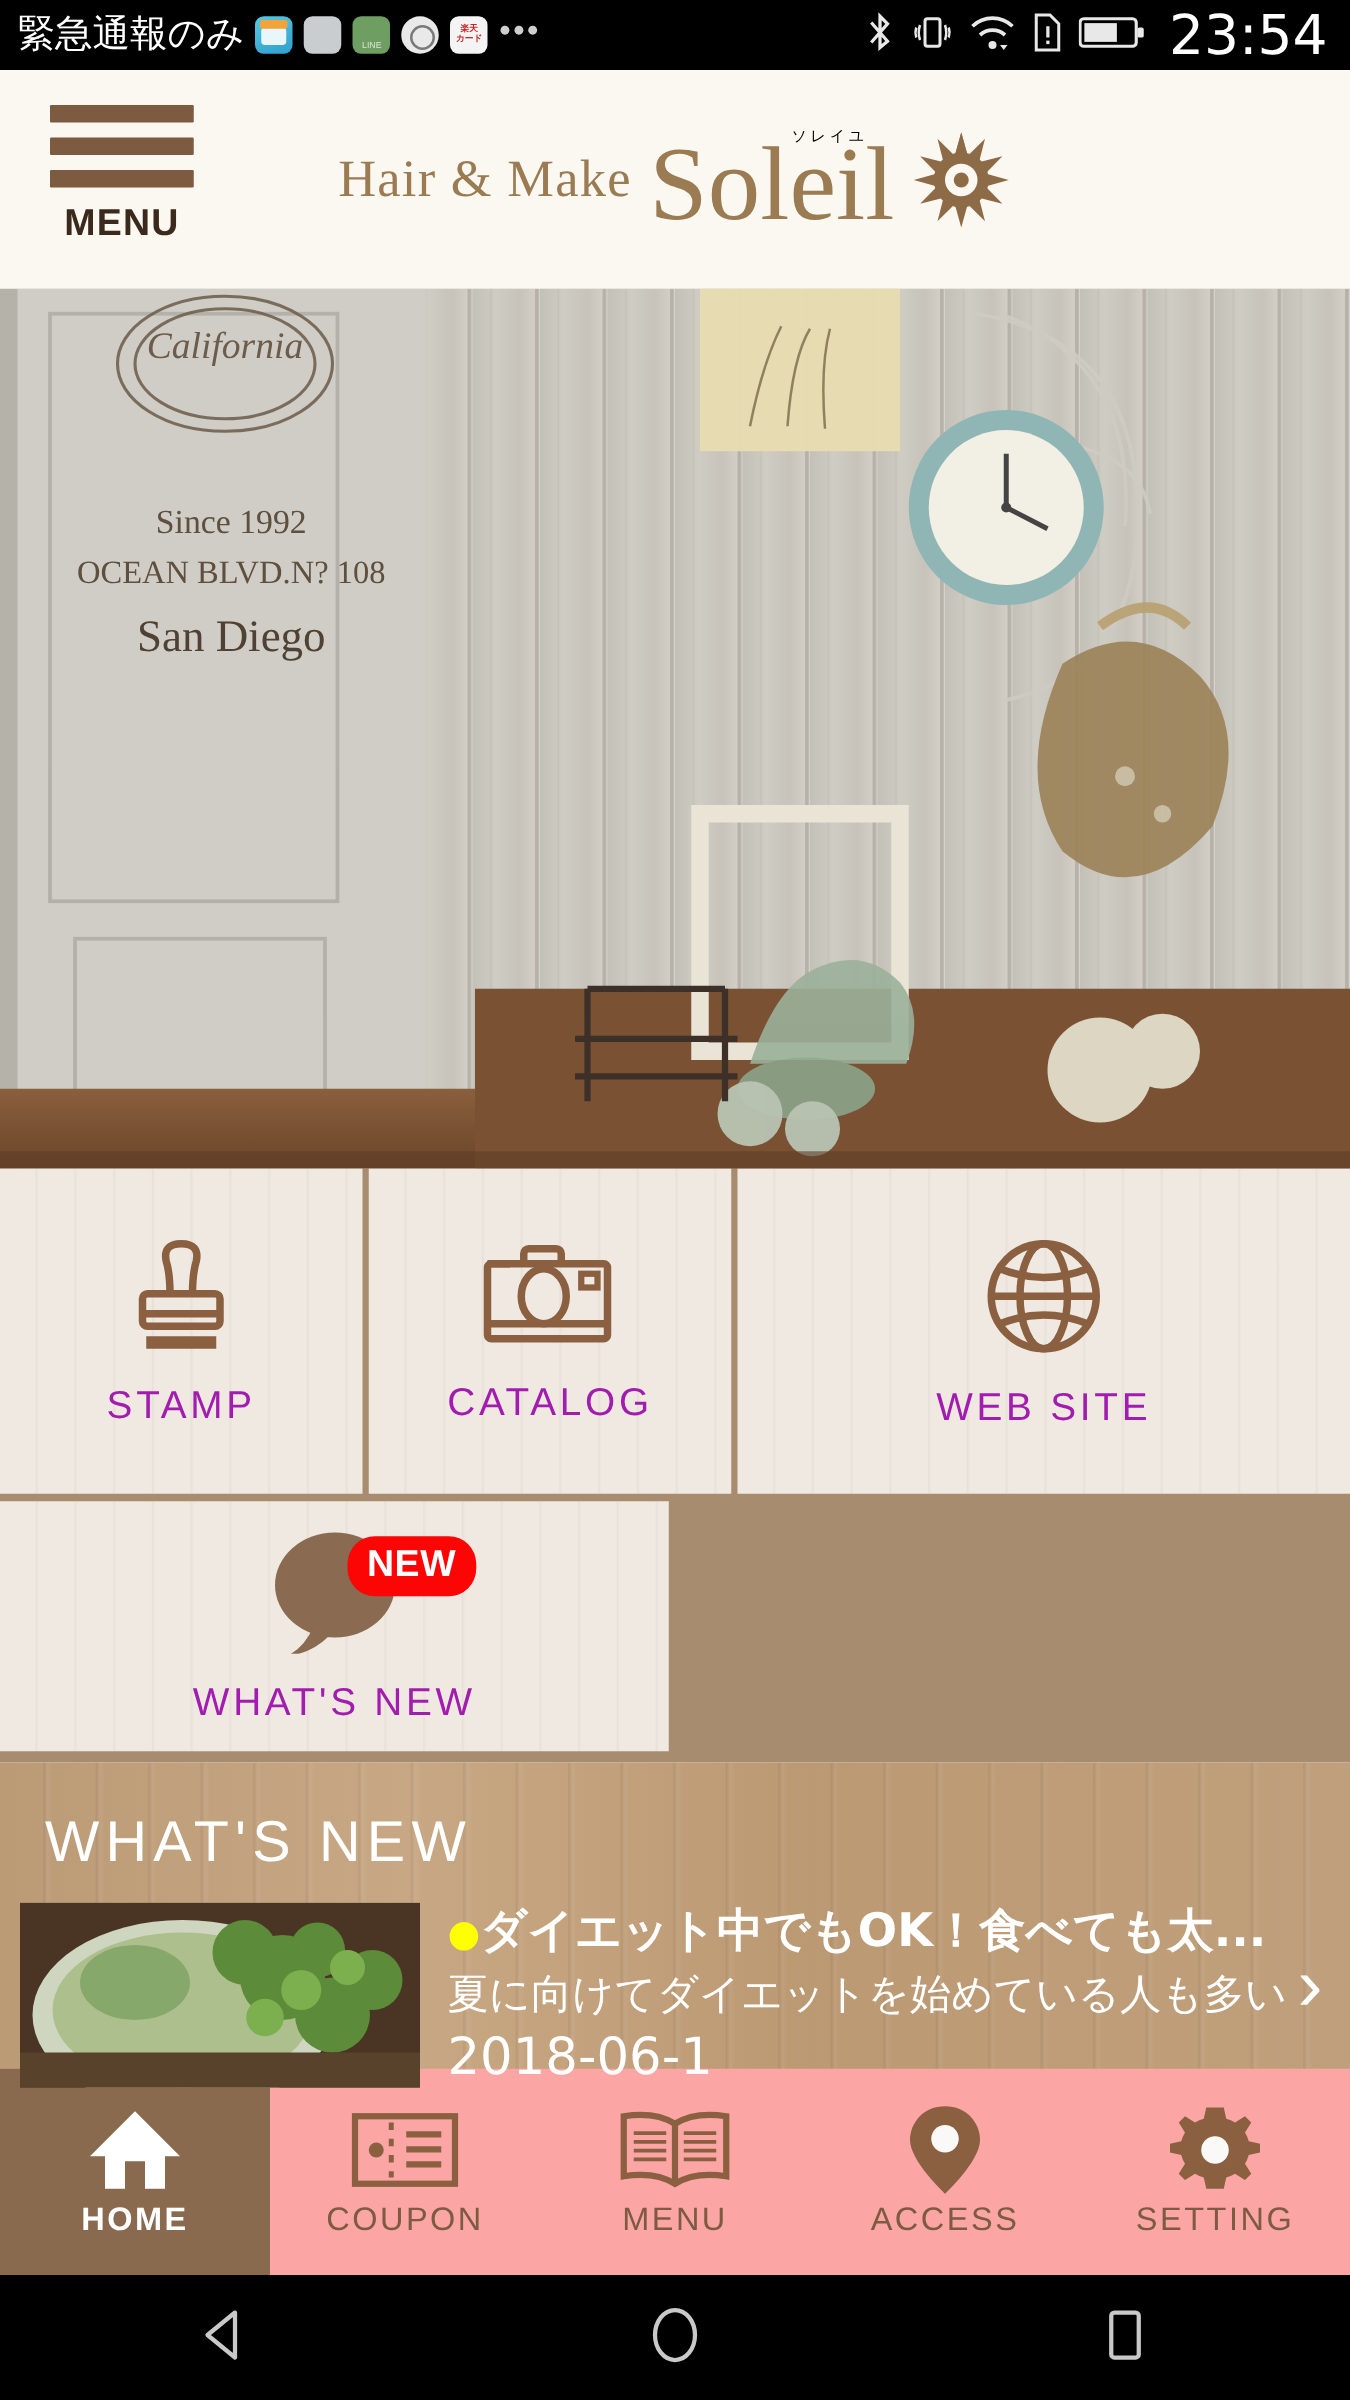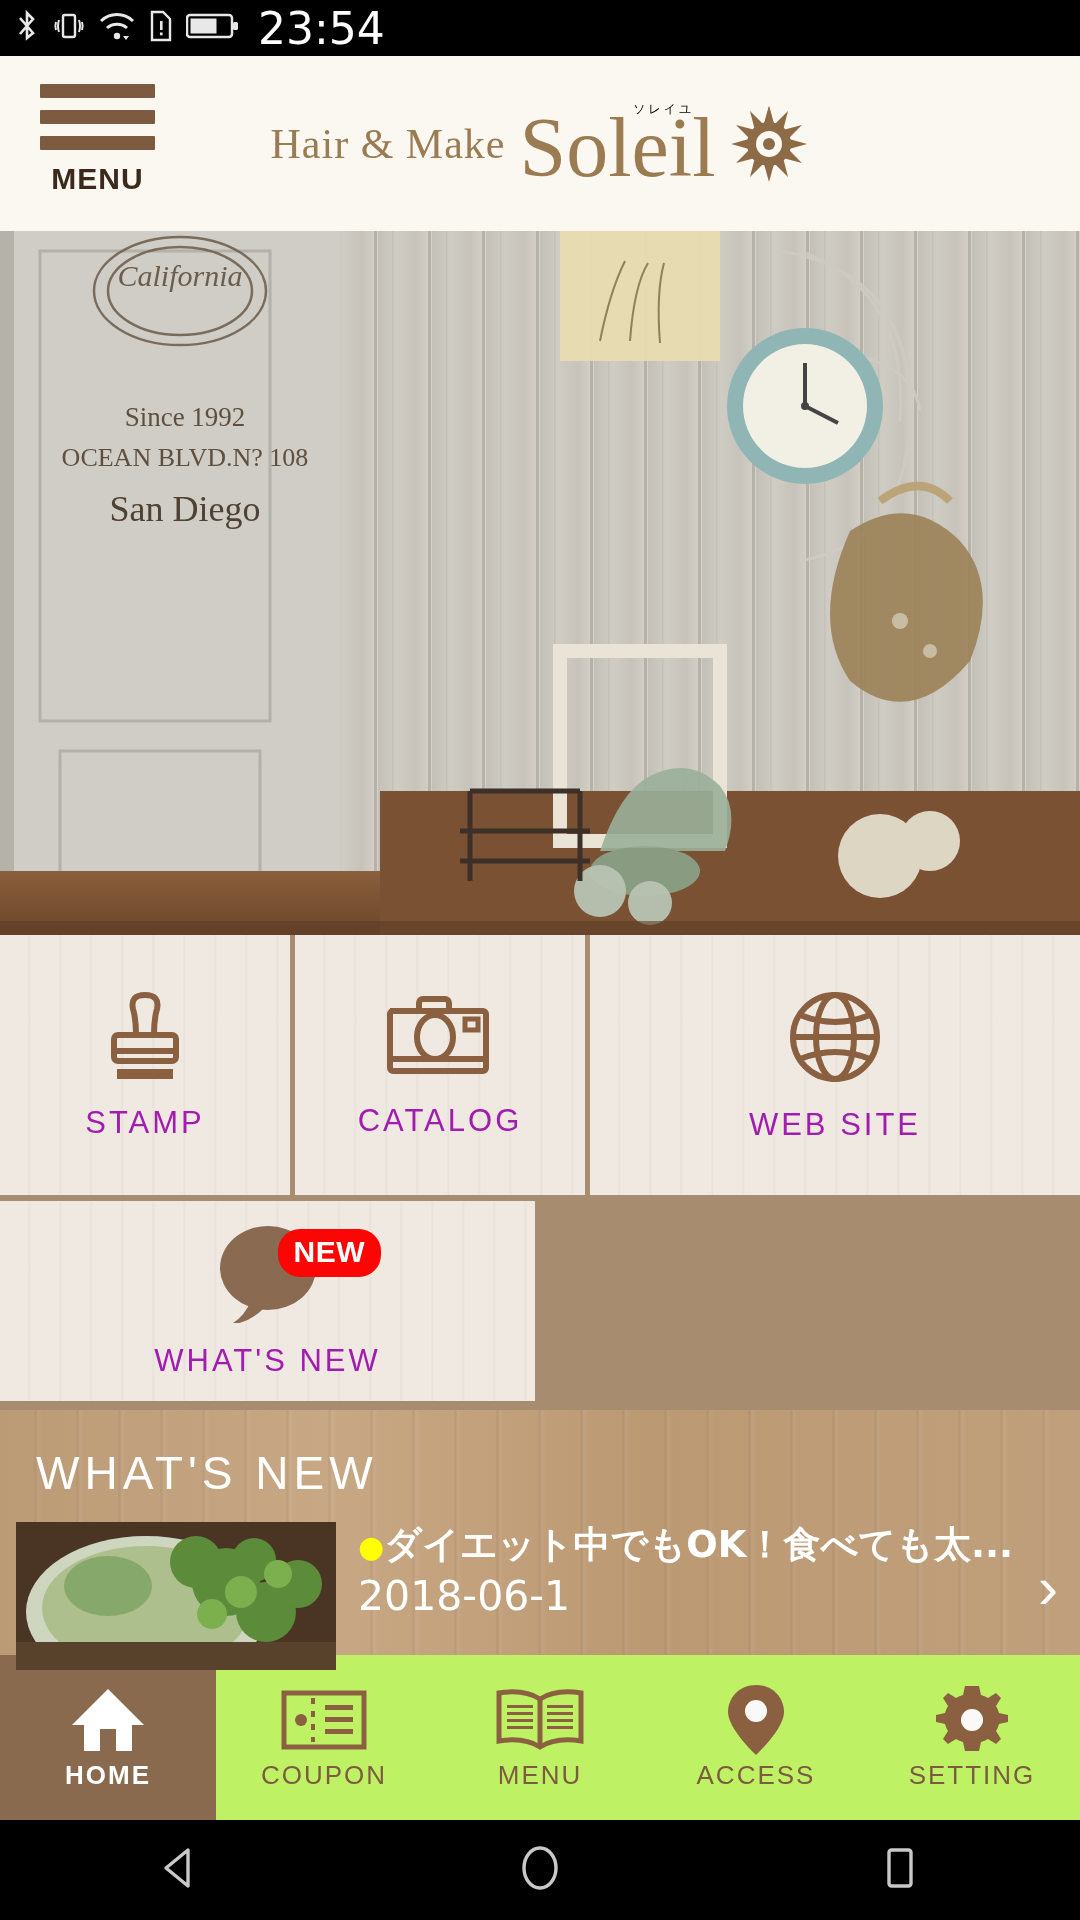--- a/index.html
+++ b/index.html
@@ -109,40 +109,53 @@
   .dot{ color:#ffff00; font-size:30px; }
   .news-body{ font-size:33px; white-space:nowrap; overflow:hidden; margin-top:6px;
      font-family:"DejaVu Sans", sans-serif; line-height:1.3;}
   .news-date{ font-size:41px; margin-top:4px; font-family:"DejaVu Sans", sans-serif;}
   .news-arrow{ position:absolute; z-index:3; right:22px; top:148px; color:#fff;
      font-size:60px; line-height:1; font-family:"Liberation Sans", sans-serif;
      font-weight:300;}
 
   
   .tabbar{ position:absolute; top:1655px; left:0; width:1080px; height:165px;
-     background:#bef264; display:flex; }
+     background:#fca5a5; display:flex; }
   .tab{ flex:1; display:flex; flex-direction:column; align-items:center;
      justify-content:center; cursor:pointer; position:relative; }
   .tab.active{ background:#8a6a4e; }
   .tab .tico{ height:72px; display:flex; align-items:center; justify-content:center;}
   .tab .tlbl{ font-size:26px; color:#7d5b41; letter-spacing:2px; margin-top:4px;
      font-family:"Liberation Sans", sans-serif;}
   .tab.active .tlbl{ color:#ffffff; font-weight:bold;}
 
   
   .androidnav{ position:absolute; top:1820px; left:0; width:1080px; height:100px;
      background:#000; display:flex; align-items:center; justify-content:space-around;}
   .androidnav div{ cursor:pointer; }
 </style>
 </head>
 <body>
 
 <div class="phone">
 
   <div class="statusbar">
+    <div class="sb-left">
+      <span class="sb-carrier">緊急通報のみ</span>
+      <span class="nicon n1"></span>
+      <span class="nicon n2"></span>
+      <span class="nicon n3">
+          <span>LINE</span>
+        </span>
+      <span class="nicon n4"></span>
+      <span class="nicon n5">
+          <span>楽天<br>カード</span>
+        </span>
+      <span class="sb-dots">•••</span>
+    </div>
     <div class="sb-right">
       <span>
         <svg width="26" height="34" viewBox="0 0 26 34">
             <path d="M6 9 L19 24 L13 29 L13 4 L19 10 L6 25" fill="none" stroke="#e8e8e8" stroke-width="2.6"></path>
           </svg>
       </span>
       <span>
         <svg width="34" height="34" viewBox="0 0 34 34">
           <rect x="11" y="6" width="12" height="22" rx="2" fill="none" stroke="#e8e8e8" stroke-width="2.4"></rect>
           <path d="M7 11 q-2 6 0 12 M4 13 q-1.3 4 0 8" fill="none" stroke="#e8e8e8" stroke-width="2"></path>
@@ -383,20 +396,21 @@
             <circle cx="196" cy="92" r="15"></circle>
           </g>
           <ellipse cx="92" cy="64" rx="44" ry="30" fill="#86a86a"></ellipse>
           <rect x="0" y="120" width="320" height="30" fill="#59422c"></rect>
         </svg>
       </div>
       <div class="news-text">
         <div class="news-head">
           <span class="dot">●</span><span>ダイエット中でもOK！食べても太...</span>
         </div>
+        <div class="news-body">夏に向けてダイエットを始めている人も多い</div>
         <div class="news-date">2018-06-1</div>
       </div>
     </div>
     <div class="news-arrow">›</div>
   </div>
 
   <div class="tabbar">
 
     <div class="tab active">
       <span class="tico">

